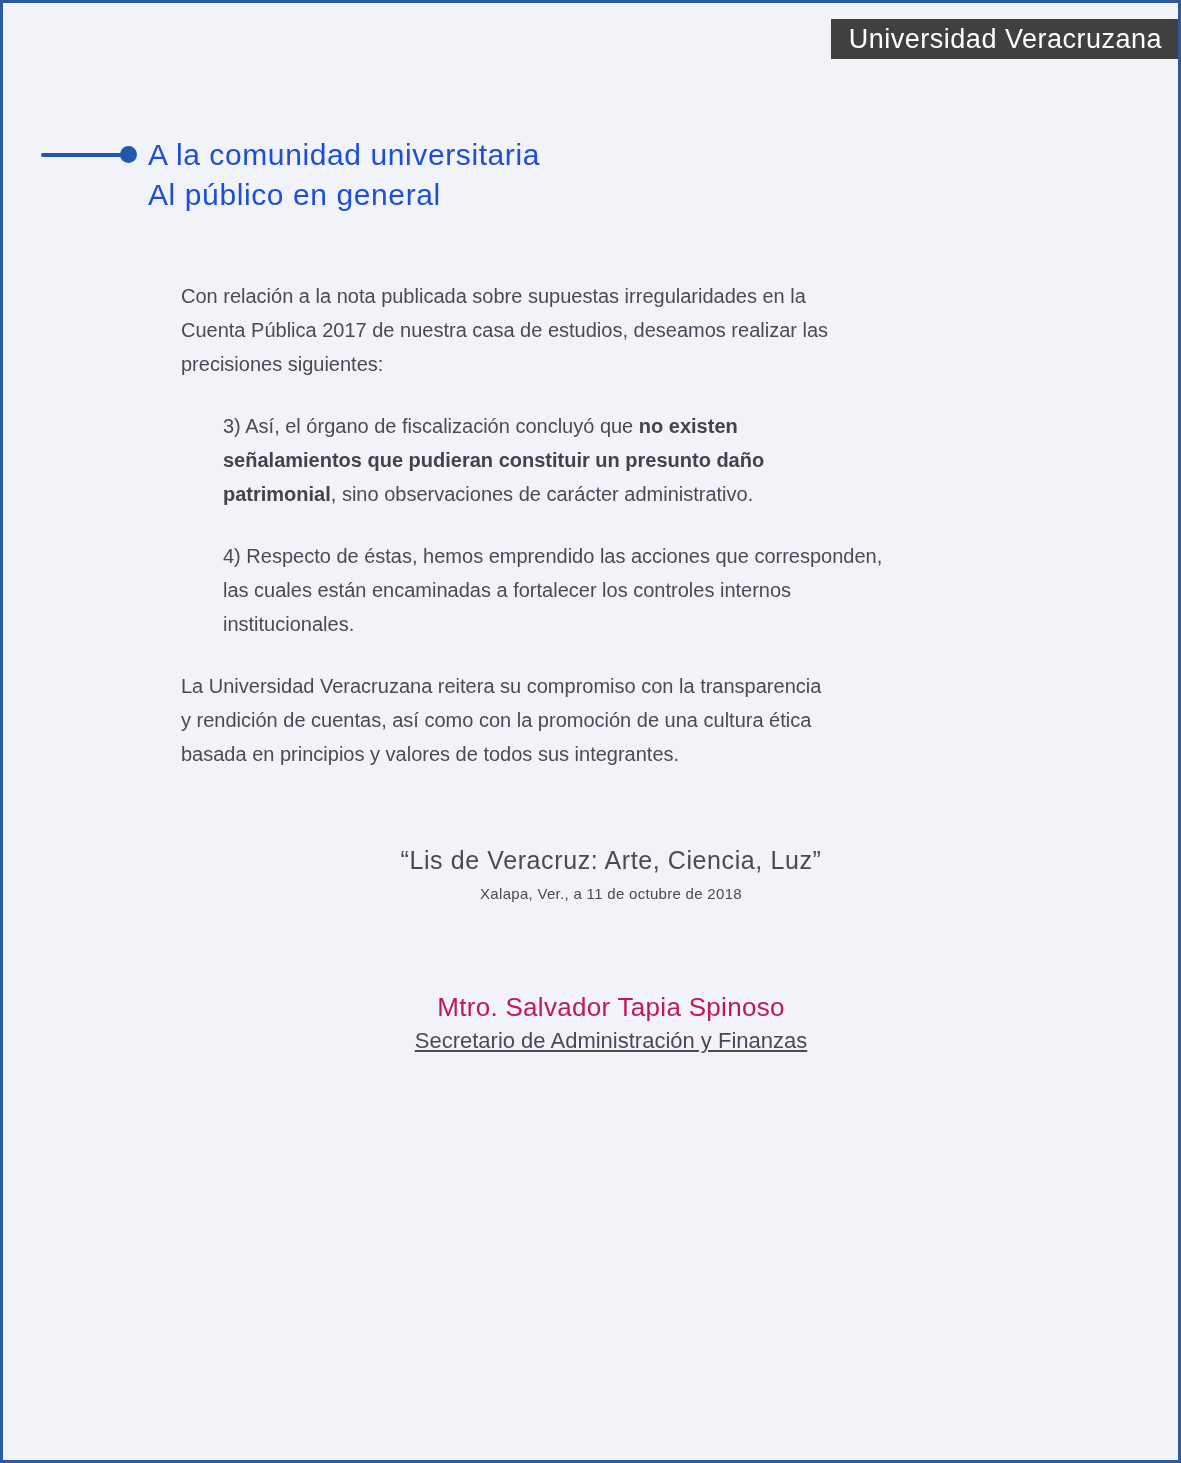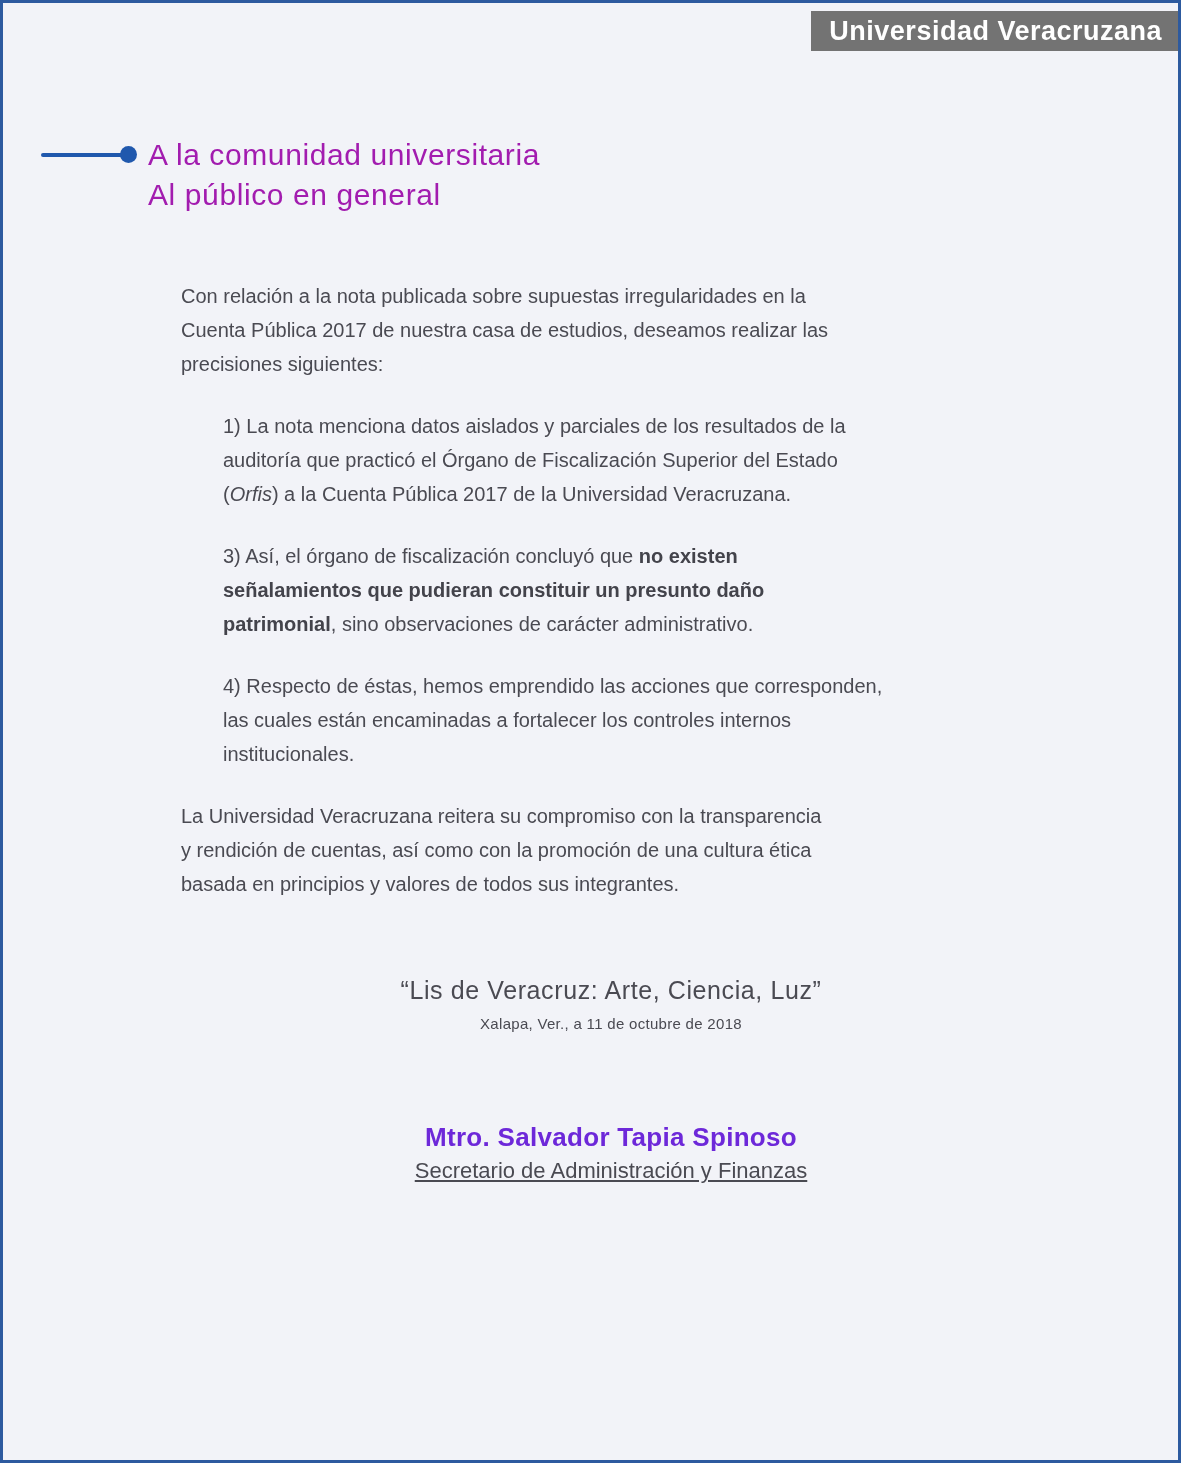--- a/index.html
+++ b/index.html
@@ -10,42 +10,42 @@
   }
   .page {
     position: relative;
     width: 1181px; height: 1463px;
     box-sizing: border-box;
     border: 3px solid #2d5a9f;
     background: #f2f3f8;
     overflow: hidden;
   }
   .topbar {
-    position: absolute; top: 8px; right: 0;
+    position: absolute; top: 16px; right: 0;
     height: 40px; line-height: 40px;
-    background: #737373;
+    background: #404040;
     color: #ffffff;
     font-size: 27px;
-    font-weight: bold;
+    font-weight: normal;
     letter-spacing: 0.5px;
     padding: 0 16px 0 18px;
   }
   .rule { position: absolute; left: 38px; top: 143px; width: 96px; height: 17px; }
   .rule-line {
     position: absolute; left: 0; top: 7px; width: 90px; height: 4px;
     background: #2058ad; border-radius: 2px;
   }
   .rule-dot {
     position: absolute; right: 0; top: 0; width: 17px; height: 17px;
     border-radius: 50%; background: #2058ad;
   }
   .heading {
     margin: 132px 0 0 145px;
     font-size: 30px; line-height: 40px;
-    color: #a21caf;
+    color: #1d4ed8;
     letter-spacing: 0.6px;
     white-space: pre-line;
   }
   .para {
     font-size: 20px; line-height: 34px;
     color: #4a4a52;
     white-space: pre-line;
     width: 900px;
   }
   .intro   { margin: 64px 0 0 178px; }
@@ -53,21 +53,21 @@
   .item-sp { }
   .closing { margin: 28px 0 0 178px; }
   .b { font-weight: bold; color: #43434b; }
   .i { font-style: italic; }
   .center-col {
     margin-left: 178px; width: 860px;
     text-align: center; color: #4a4a52; margin-top: 44px;
   }
   .motto    { margin-top: 74px; font-size: 25px; line-height: 30px; letter-spacing: 0.6px; }
   .dateline { margin-top: 4px;  font-size: 15px; line-height: 30px; letter-spacing: 0.3px; }
-  .sig-name  { margin-top: 82px; font-size: 26px; line-height: 32px; font-weight: bold; color: #6d28d9; letter-spacing: 0.3px; }
+  .sig-name  { margin-top: 82px; font-size: 26px; line-height: 32px; font-weight: normal; color: #be185d; letter-spacing: 0.3px; }
   .sig-title { margin-top: 2px;  font-size: 22px; line-height: 32px; text-decoration: underline; }
 </style>
 </head>
 <body>
 
 <div class="page">
 
   <div class="topbar">
     <span>Universidad Veracruzana</span>
   </div>
@@ -77,23 +77,20 @@
     <div class="rule-dot"></div>
   </div>
 
   <div class="heading">A la comunidad universitaria
 Al público en general</div>
 
   <div class="para intro">Con relación a la nota publicada sobre supuestas irregularidades en la
 Cuenta Pública 2017 de nuestra casa de estudios, deseamos realizar las
 precisiones siguientes:</div>
 
-  <div class="para item"><span>1) La nota menciona datos aislados y parciales de los resultados de la
-auditoría que practicó el Órgano de Fiscalización Superior del Estado
-(</span><span class="i">Orfis</span><span>) a la Cuenta Pública 2017 de la Universidad Veracruzana.</span></div>
 
 
   <div class="para item item-sp"><span>3) Así, el órgano de fiscalización concluyó que </span><span class="b">no existen
 señalamientos que pudieran constituir un presunto daño
 patrimonial</span><span>, sino observaciones de carácter administrativo.</span></div>
 
   <div class="para item item-sp"><span>4) Respecto de éstas, hemos emprendido las acciones que corresponden,
 las cuales están encaminadas a fortalecer los controles internos
 institucionales.</span></div>
 

